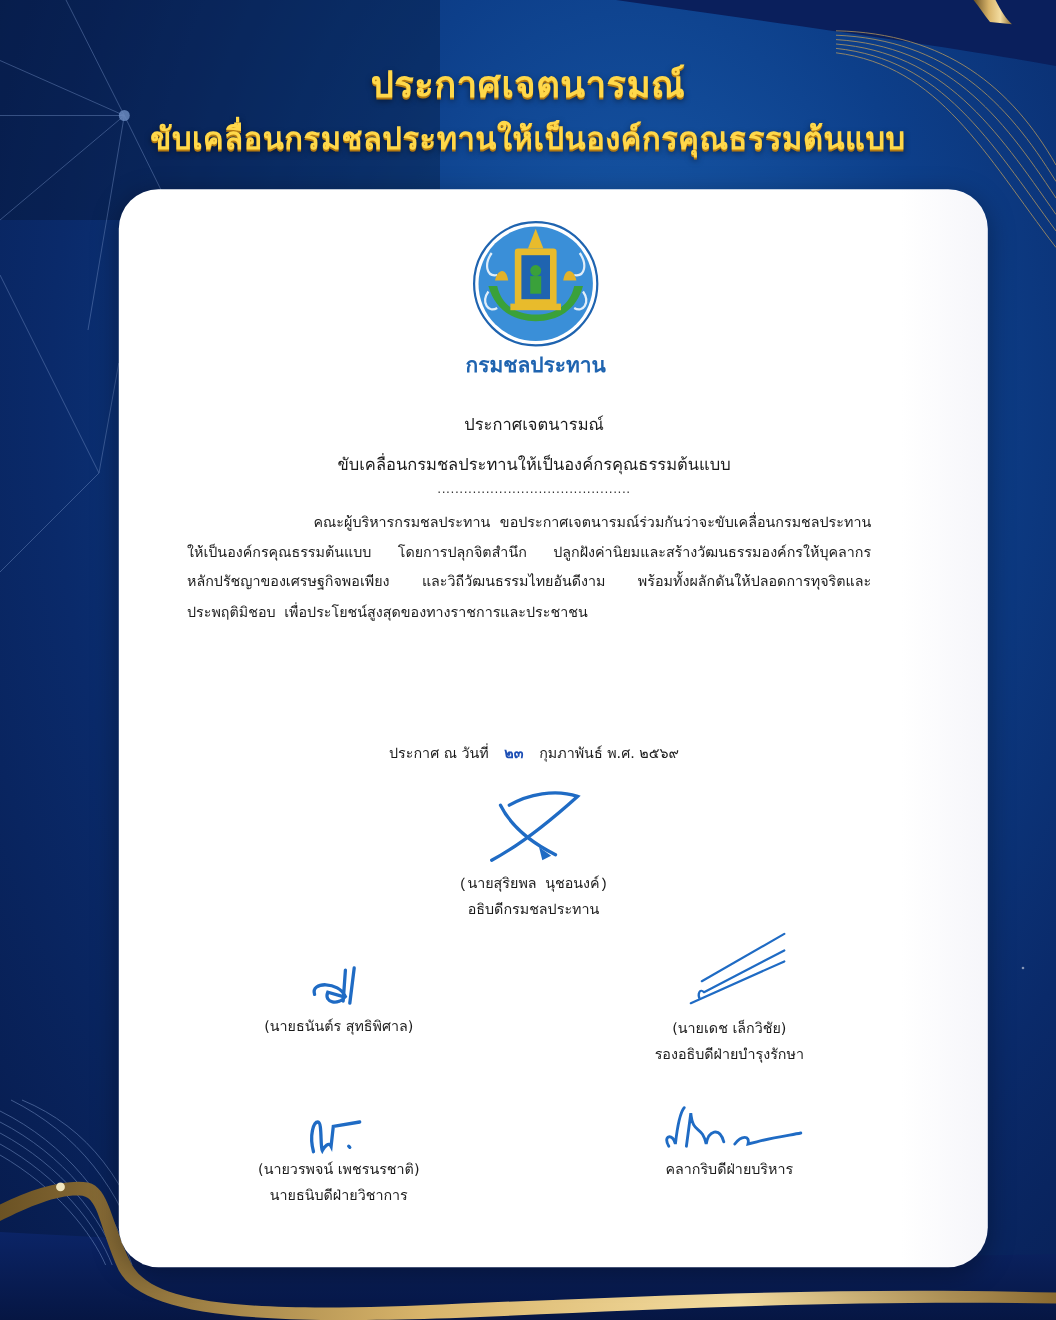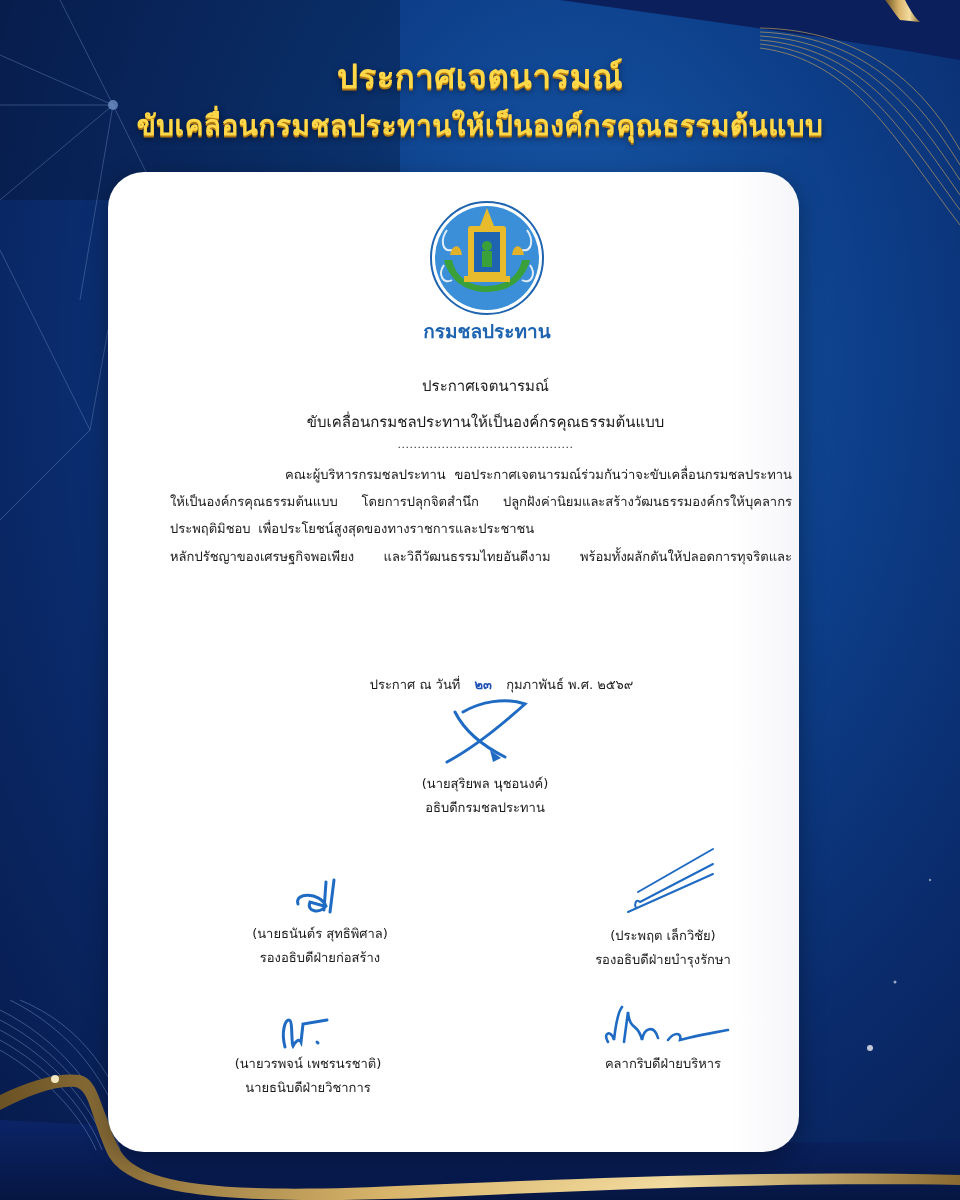--- a/index.html
+++ b/index.html
@@ -14,45 +14,45 @@
     .header { position: absolute; top: 56px; left: 0; width: 960px; text-align: center; }
     .header .t1, .header .t2 {
       font-weight: bold; color: #ffd84a;
       text-shadow: 0 2px 0 #b47a10, 0 3px 6px rgba(0,0,0,0.55);
       letter-spacing: 0.5px; white-space: nowrap;
     }
     .header .t1 { font-size: 33px; line-height: 42px; }
     .header .t2 { font-size: 28px; line-height: 40px; margin-top: 8px; }
 
     .card {
-      position: absolute; left: 108px; top: 172px; width: 691px; height: 980px;
+      position: absolute; left: 108px; top: 172px; width: 790px; height: 980px;
       background: linear-gradient(90deg, #ffffff 0%, #ffffff 90%, #f6f6fa 100%);
       border-radius: 36px; box-shadow: 0 6px 24px rgba(0,0,0,0.35);
       color: #1a1a1a;
     }
     .logo { position: absolute; left: 314px; top: 28px; width: 130px; height: 150px; }
     .logo svg { width: 100%; height: 100%; }
 
     .doc-title { position: absolute; left: 0; width: 755px; text-align: center; font-size: 15px; }
     .doc-title.l1 { top: 202px; }
     .doc-title.l2 { top: 238px; }
     .dots { position: absolute; top: 266px; left: 0; width: 755px; text-align: center; font-size: 11px; letter-spacing: 0.5px; color: #333; }
 
     .body-text { position: absolute; left: 62px; top: 290px; width: 622px; font-size: 13px; line-height: 27.2px; }
     .body-line { display: block; white-space: nowrap; text-align: justify; text-align-last: justify; font-family: Liberation Mono, monospace; }
     .body-line.first { text-indent: 115px; }
     .body-line.last { text-align-last: left; }
 
-    .date-line { position: absolute; top: 502px; left: 0; width: 755px; text-align: center; font-size: 13px; padding-left: 16px; }
+    .date-line { position: absolute; top: 502px; left: 0; width: 755px; text-align: center; font-size: 13px; }
     .date-line .day { color: #1d4fb5; font-weight: bold; margin: 0 10px; }
 
     .sig-block { position: absolute; text-align: center; font-size: 13px; line-height: 24px; }
     .sig-block .sig { display: block; margin: 0 auto; }
-    .sig-main { left: 252px; top: 520px; width: 250px; }
-    .sig-ll { left: 112px; top: 700px; width: 200px; }
+    .sig-main { left: 252px; top: 540px; width: 250px; font-family: Liberation Mono, monospace; }
+    .sig-ll { left: 100px; top: 700px; width: 200px; }
     .sig-lr { left: 455px; top: 672px; width: 200px; }
     .sig-bl { left: 100px; top: 840px; width: 200px; }
     .sig-br { left: 455px; top: 830px; width: 200px; }
   </style>
 </head>
 <body>
 
 <div class="bg-layer">
   <svg viewBox="0 0 960 1200" preserveAspectRatio="none">
     <defs>
@@ -150,22 +150,22 @@
     </svg>
   </div>
 
   <div class="doc-title l1">ประกาศเจตนารมณ์</div>
   <div class="doc-title l2">ขับเคลื่อนกรมชลประทานให้เป็นองค์กรคุณธรรมต้นแบบ</div>
   <div class="dots">............................................</div>
 
   <div class="body-text">
     <span class="body-line first">คณะผู้บริหารกรมชลประทาน ขอประกาศเจตนารมณ์ร่วมกันว่าจะขับเคลื่อนกรมชลประทาน</span>
     <span class="body-line">ให้เป็นองค์กรคุณธรรมต้นแบบ โดยการปลุกจิตสำนึก ปลูกฝังค่านิยมและสร้างวัฒนธรรมองค์กรให้บุคลากร</span>
+    <span class="body-line">หลักปรัชญาของเศรษฐกิจพอเพียง และวิถีวัฒนธรรมไทยอันดีงาม พร้อมทั้งผลักดันให้ปลอดการทุจริตและ</span>
     <span class="body-line last">ประพฤติมิชอบ เพื่อประโยชน์สูงสุดของทางราชการและประชาชน</span>
-    <span class="body-line">หลักปรัชญาของเศรษฐกิจพอเพียง และวิถีวัฒนธรรมไทยอันดีงาม พร้อมทั้งผลักดันให้ปลอดการทุจริตและ</span>
   </div>
 
   <div class="date-line">
     <span>ประกาศ ณ วันที่</span>
     <span class="day">๒๓</span>
     <span>กุมภาพันธ์ พ.ศ. ๒๕๖๙</span>
   </div>
 
   <div class="sig-block sig-main">
     <svg class="sig" width="100" height="80" viewBox="0 0 100 80">
@@ -174,29 +174,28 @@
     </svg>
     <div>(นายสุริยพล นุชอนงค์)</div>
     <div>อธิบดีกรมชลประทาน</div>
   </div>
 
   <div class="sig-block sig-ll">
     <svg class="sig" width="60" height="50" viewBox="0 0 60 50">
       <path d="M8 32 C 4 20, 30 20, 36 34 C 30 42, 16 40, 20 30 L 34 34 M 36 10 L 34 38 M 44 8 L 40 40" fill="none" stroke="#1f6bc4" stroke-width="3" stroke-linecap="round"></path>
     </svg>
     <div>(นายธนันต์ร สุทธิพิศาล)</div>
-    <div>รองอธิบดีฝ่ายก่อสร้าง</div>
   </div>
 
   <div class="sig-block sig-lr">
     <svg class="sig" width="110" height="80" viewBox="0 0 110 80">
       <path d="M30 48 L 105 5 M 32 58 L 105 20 M 20 68 L 105 30" fill="none" stroke="#1f6bc4" stroke-width="2" stroke-linecap="round"></path>
       <path d="M32 58 C 28 54, 26 60, 28 64" fill="none" stroke="#1f6bc4" stroke-width="2"></path>
     </svg>
-    <div>(ประพฤต เล็กวิชัย)</div>
+    <div>(นายเดช เล็กวิชัย)</div>
     <div>รองอธิบดีฝ่ายบำรุงรักษา</div>
   </div>
 
   <div class="sig-block sig-bl">
     <svg class="sig" width="70" height="40" viewBox="0 0 70 40">
       <path d="M12 35 C 8 20, 12 8, 16 8 C 20 8, 18 30, 20 34 C 22 30, 26 26, 28 30 L 30 12 L 54 8 M 44 30 L 45 31" fill="none" stroke="#1f6bc4" stroke-width="3" stroke-linecap="round"></path>
     </svg>
     <div>(นายวรพจน์ เพชรนรชาติ)</div>
     <div>นายธนิบดีฝ่ายวิชาการ</div>
   </div>

